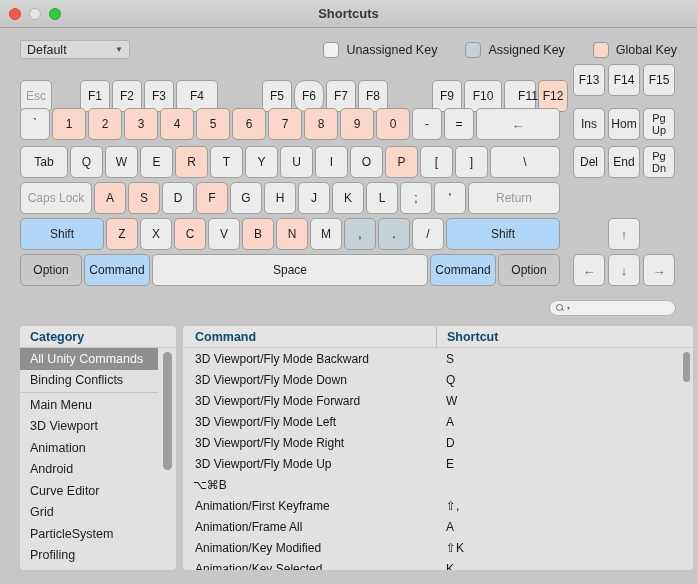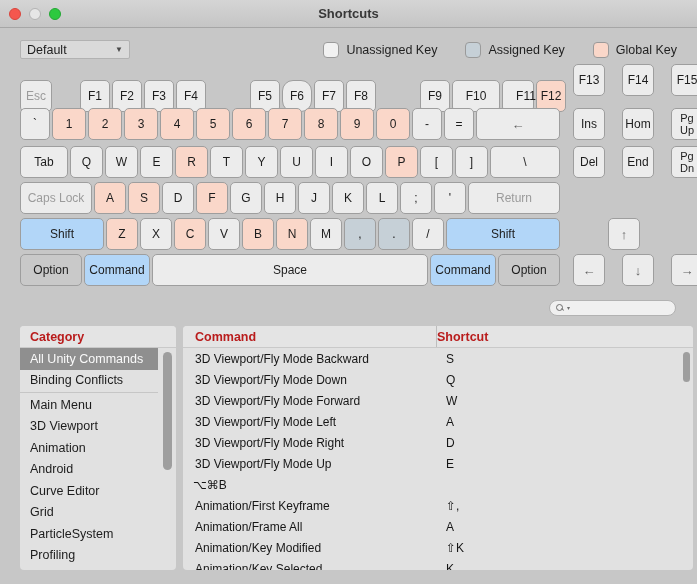--- a/index.html
+++ b/index.html
@@ -32,21 +32,21 @@
     display:flex; align-items:center; padding:0 6px; font-size:12.5px; color:#202020; cursor:default;
   }
   .dropdown .caret { margin-left:auto; font-size:8px; color:#4a4a4a; }
   .legend { margin-left:auto; display:flex; align-items:center; gap:28px; }
   .legend-item { display:flex; align-items:center; gap:7px; font-size:12.5px; color:#1f1f1f; }
   .swatch { width:16px; height:16px; border-radius:4px; border:1px solid #9a9a9a; }
 
   
   .keyboard { position:absolute; top:0; left:0; width:697px; height:295px; }
   .krow { position:absolute; left:20px; width:540px; height:32px; display:flex; gap:2px; }
-  .krow.right { left:573px; width:103px; gap:17px; }
+  .krow.right { left:573px; width:103px; gap:3px; }
   .key {
     height:32px; background:#ececec; border:1px solid #9e9e9e; border-radius:5px;
     display:flex; align-items:center; justify-content:center;
     font-size:12px; color:#1d1d1d; flex:0 0 auto; cursor:default;
   }
   .key.fill { flex:1 1 auto; }
   .key.disabled { color:#9b9b9b; }
   .key.global   { background:#fad7c9; }
   .key.assigned { background:#c6d0d7; }
   .key.blue     { background:#b2d6f8; }
@@ -65,26 +65,26 @@
   .mag::after  { content:""; position:absolute; left:5.4px; top:5.6px; width:3.4px; height:1.4px; background:#6f6f6f; transform:rotate(45deg); }
   .magcaret { font-size:6px; color:#6f6f6f; line-height:1; }
   .searchbox input { flex:1; border:none; outline:none; background:transparent; font-size:11px; font-family:inherit; color:#222; min-width:0; }
 
   
   .panel { position:absolute; top:326px; height:244px; background:#e1e1e1; border-radius:4px; overflow:hidden; }
   .panel.cat { left:20px; width:156px; }
   .panel.cmd { left:183px; width:510px; }
   .phead {
     height:22px; display:flex; align-items:center;
-    font-size:12.5px; font-weight:700; color:#b91c1c;
+    font-size:12.5px; font-weight:700; color:#0c4a6e;
     border-bottom:1px solid #c9c9c9; background:#e4e4e4;
   }
   .phead .h1 { padding-left:10px; }
   .phead .hc { width:253px; padding-left:12px; }
-  .phead .hs { flex:1; border-left:1px solid #bdbdbd; height:100%; display:flex; align-items:center; }
+  .phead .hs { flex:1; padding-left:10px; border-left:1px solid #bdbdbd; height:100%; display:flex; align-items:center; }
   .cat-items { padding-right:18px; }
   .cat-item { height:21.5px; display:flex; align-items:center; padding-left:10px; font-size:12.5px; color:#1c1c1c; cursor:default; }
   .cat-item.selected { background:#8f8f8f; color:#fafafa; }
   .cat-sep { height:1px; background:#c6c6c6; margin:1px 0; }
   .cmd-row { height:21px; display:flex; align-items:center; font-size:12px; color:#161616; cursor:default; }
   .cmd-row .c { width:253px; padding-left:12px; white-space:nowrap; overflow:hidden; }
   .cmd-row .s { flex:1; padding-left:10px; white-space:nowrap; }
   .vscroll { position:absolute; border-radius:5px; background:#9e9e9e; }
   .vscroll.catbar { right:4px; top:26px; width:9px; height:118px; }
   .vscroll.cmdbar { right:3px; top:26px; width:7px; height:30px; }
@@ -123,27 +123,27 @@
         </div>
       </div>
   </div>
 
   <div class="keyboard" id="keyboard">
       <div class="krow" style="top: 80px;">
         <div class="key disabled" style="width: 32px;">Esc</div>
         <div class="key" style="width: 30px; margin-left: 26px;">F1</div>
         <div class="key" style="width: 30px;">F2</div>
         <div class="key" style="width: 30px;">F3</div>
-        <div class="key" style="width: 30px;">F4</div>
+        <div class="key" style="width: 42px;">F4</div>
         <div class="key" style="width: 30px; margin-left: 42px;">F5</div>
         <div class="key" style="width: 30px; border-radius: 11px;">F6</div>
         <div class="key" style="width: 30px;">F7</div>
         <div class="key" style="width: 30px;">F8</div>
         <div class="key" style="width: 30px; margin-left: 42px;">F9</div>
-        <div class="key" style="width: 48px;">F10</div>
+        <div class="key" style="width: 38px;">F10</div>
         <div class="key" style="width: 32px; padding-left: 16px;">F11</div>
         <div class="key global" style="width: 30px;">F12</div>
       </div>
       <div class="krow" style="top: 108px;">
         <div class="key" style="width: 30px;">`</div>
         <div class="key global" style="width: 34px;">1</div>
         <div class="key global" style="width: 34px;">2</div>
         <div class="key global" style="width: 34px;">3</div>
         <div class="key global" style="width: 34px;">4</div>
         <div class="key global" style="width: 34px;">5</div>

